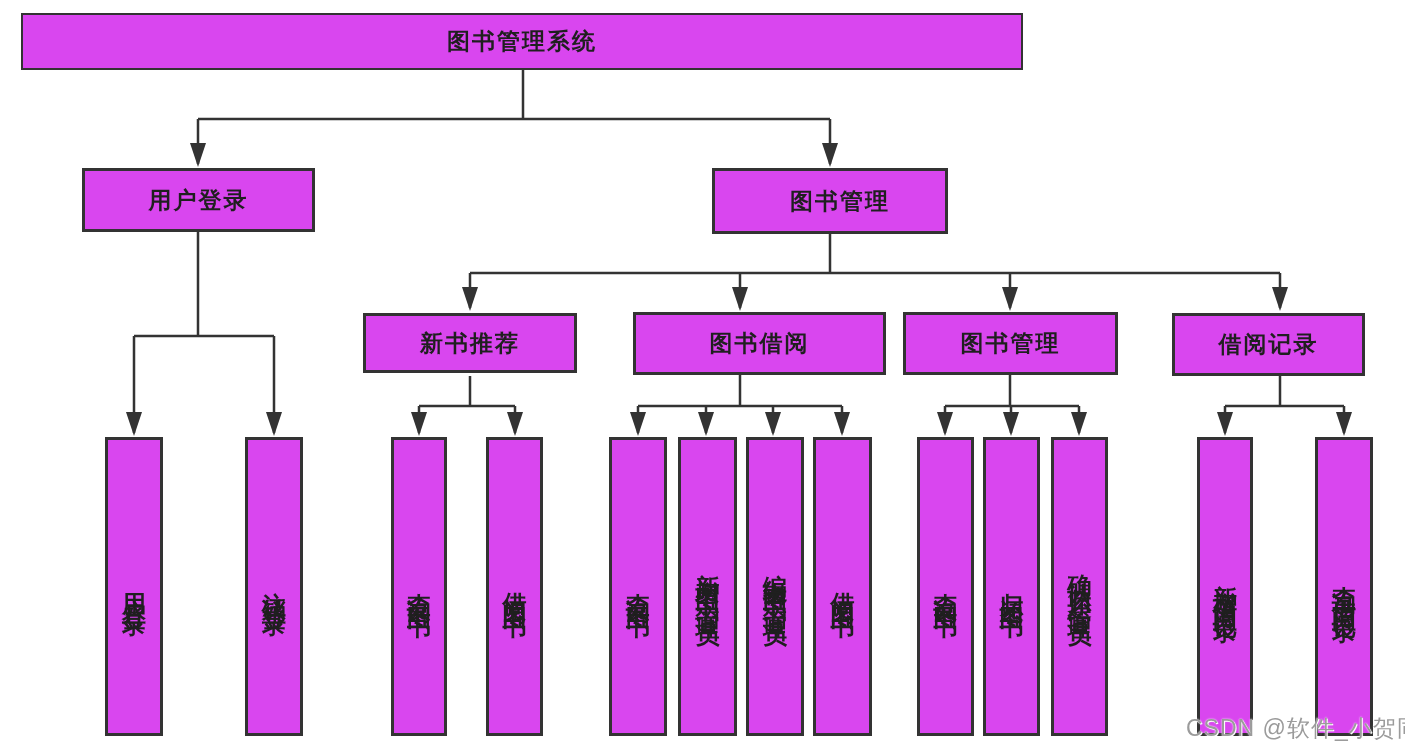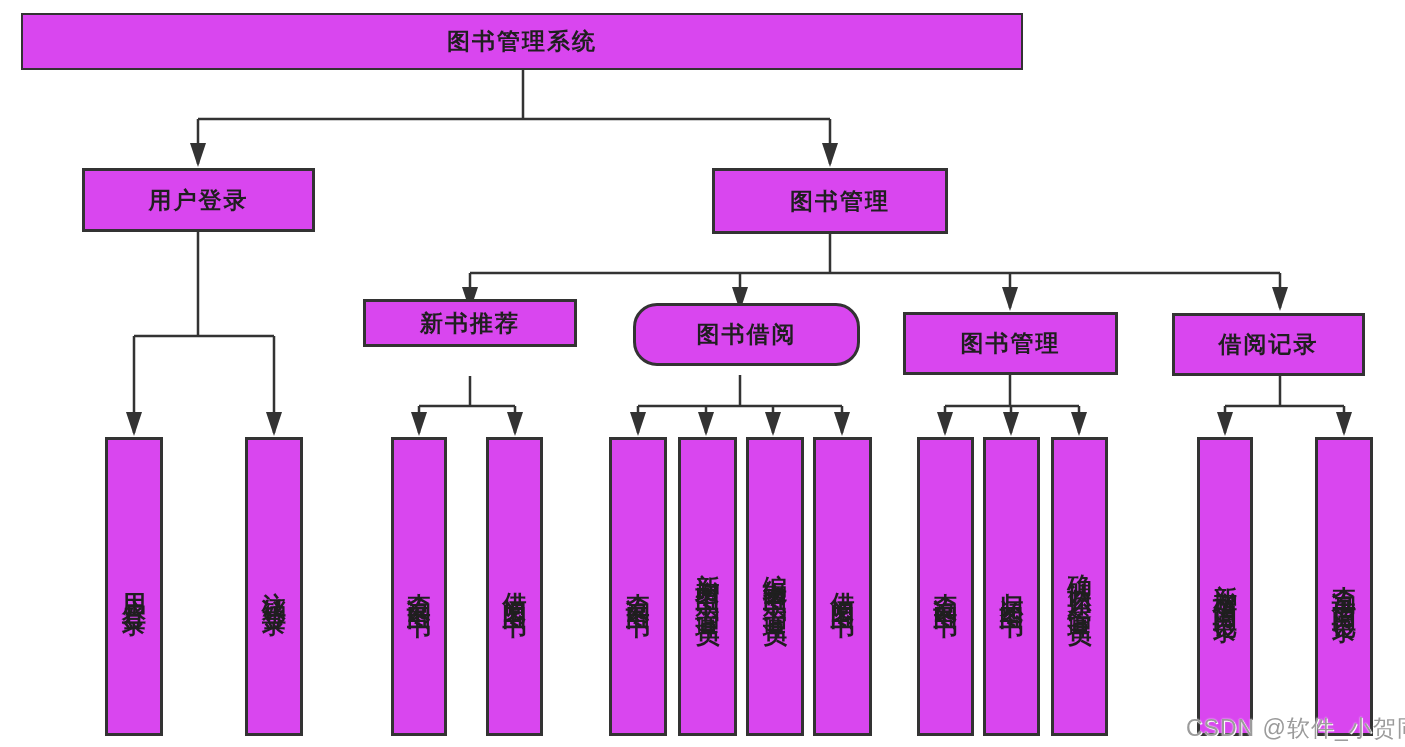--- a/index.html
+++ b/index.html
@@ -87,22 +87,22 @@
       <polygon points="1217,412 1233,412 1225,436"></polygon>
       <polygon points="1336,412 1352,412 1344,436"></polygon>
     </g>
   </svg>
 
   <div class="node lvl1 h" style="left:21px; top:13px; width:1002px; height:57px;">图书管理系统</div>
 
   <div class="node h" style="left:82px; top:168px; width:233px; height:64px;">用户登录</div>
   <div class="node h" style="left:712px; top:168px; width:236px; height:66px;padding-left:20px;">图书管理</div>
 
-  <div class="node h" style="left:363px; top:299px; width:214px; height:48px;">新书推荐</div>
-  <div class="node h" style="left:633px; top:303px; width:227px; height:63px;border-radius:24px;">图书借阅</div>
+  <div class="node h" style="left:363px; top:313px; width:214px; height:60px;">新书推荐</div>
+  <div class="node h" style="left:633px; top:312px; width:253px; height:63px;">图书借阅</div>
   <div class="node h" style="left:903px; top:312px; width:215px; height:63px;">图书管理</div>
   <div class="node h" style="left:1172px; top:313px; width:193px; height:63px;">借阅记录</div>
 
   <div class="node v" style="left:105px; top:437px; width:58px; height:299px;">用户登录</div>
   <div class="node v" style="left:245px; top:437px; width:58px; height:299px;">注销登录</div>
 
   <div class="node v" style="left:391px; top:437px; width:56px; height:299px;">查询图书</div>
   <div class="node v" style="left:486px; top:437px; width:57px; height:299px;">借阅图书</div>
 
   <div class="node v" style="left:609px; top:437px; width:58px; height:299px;">查询图书</div>

